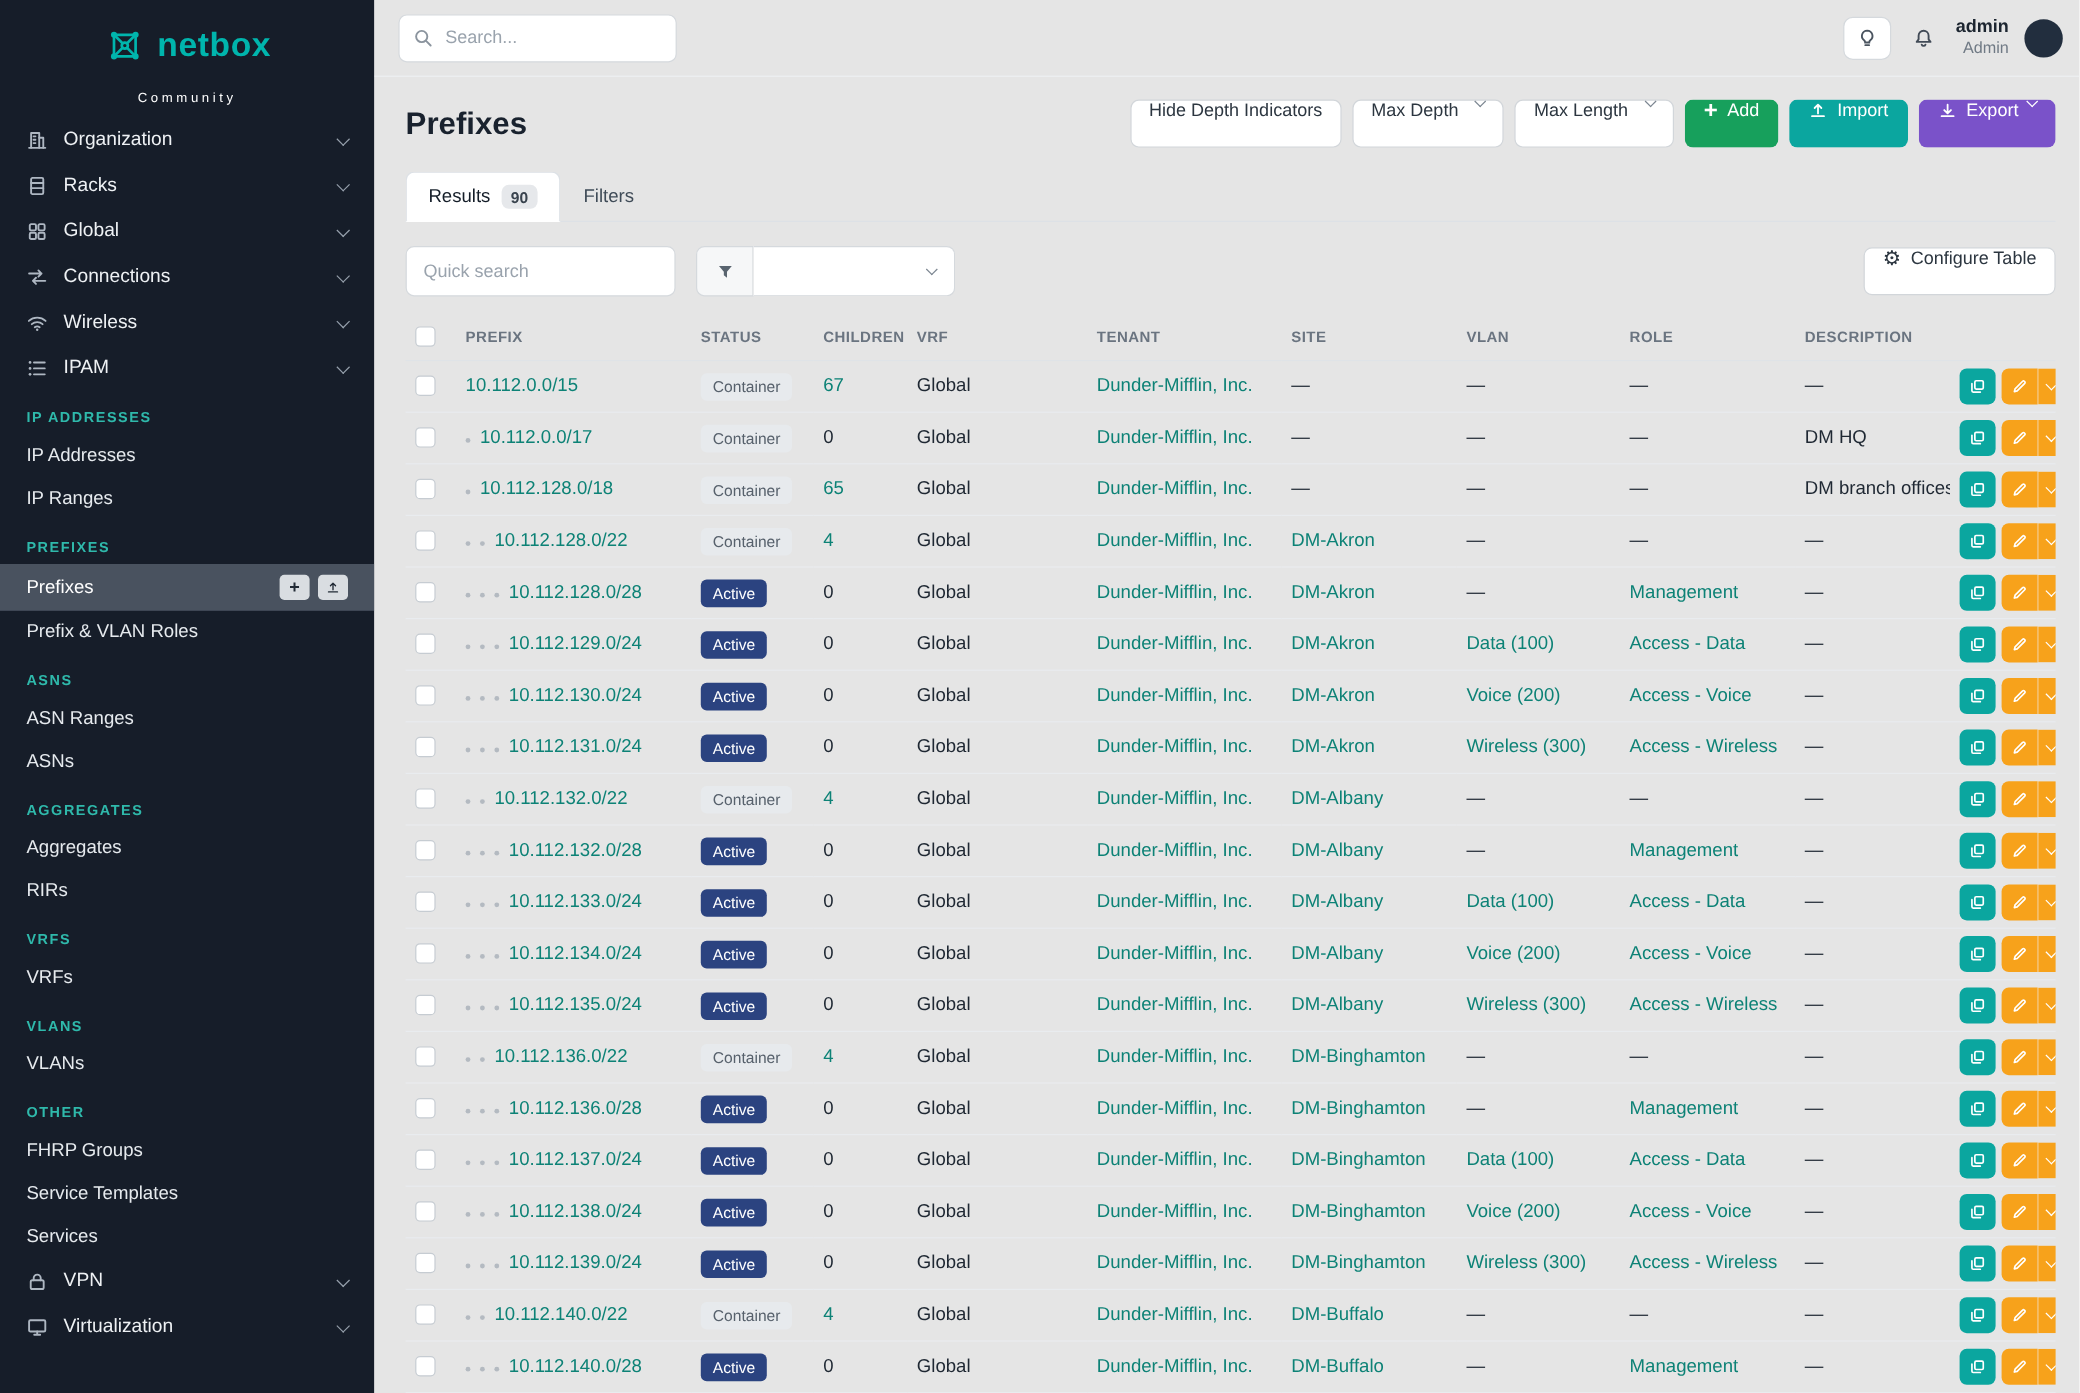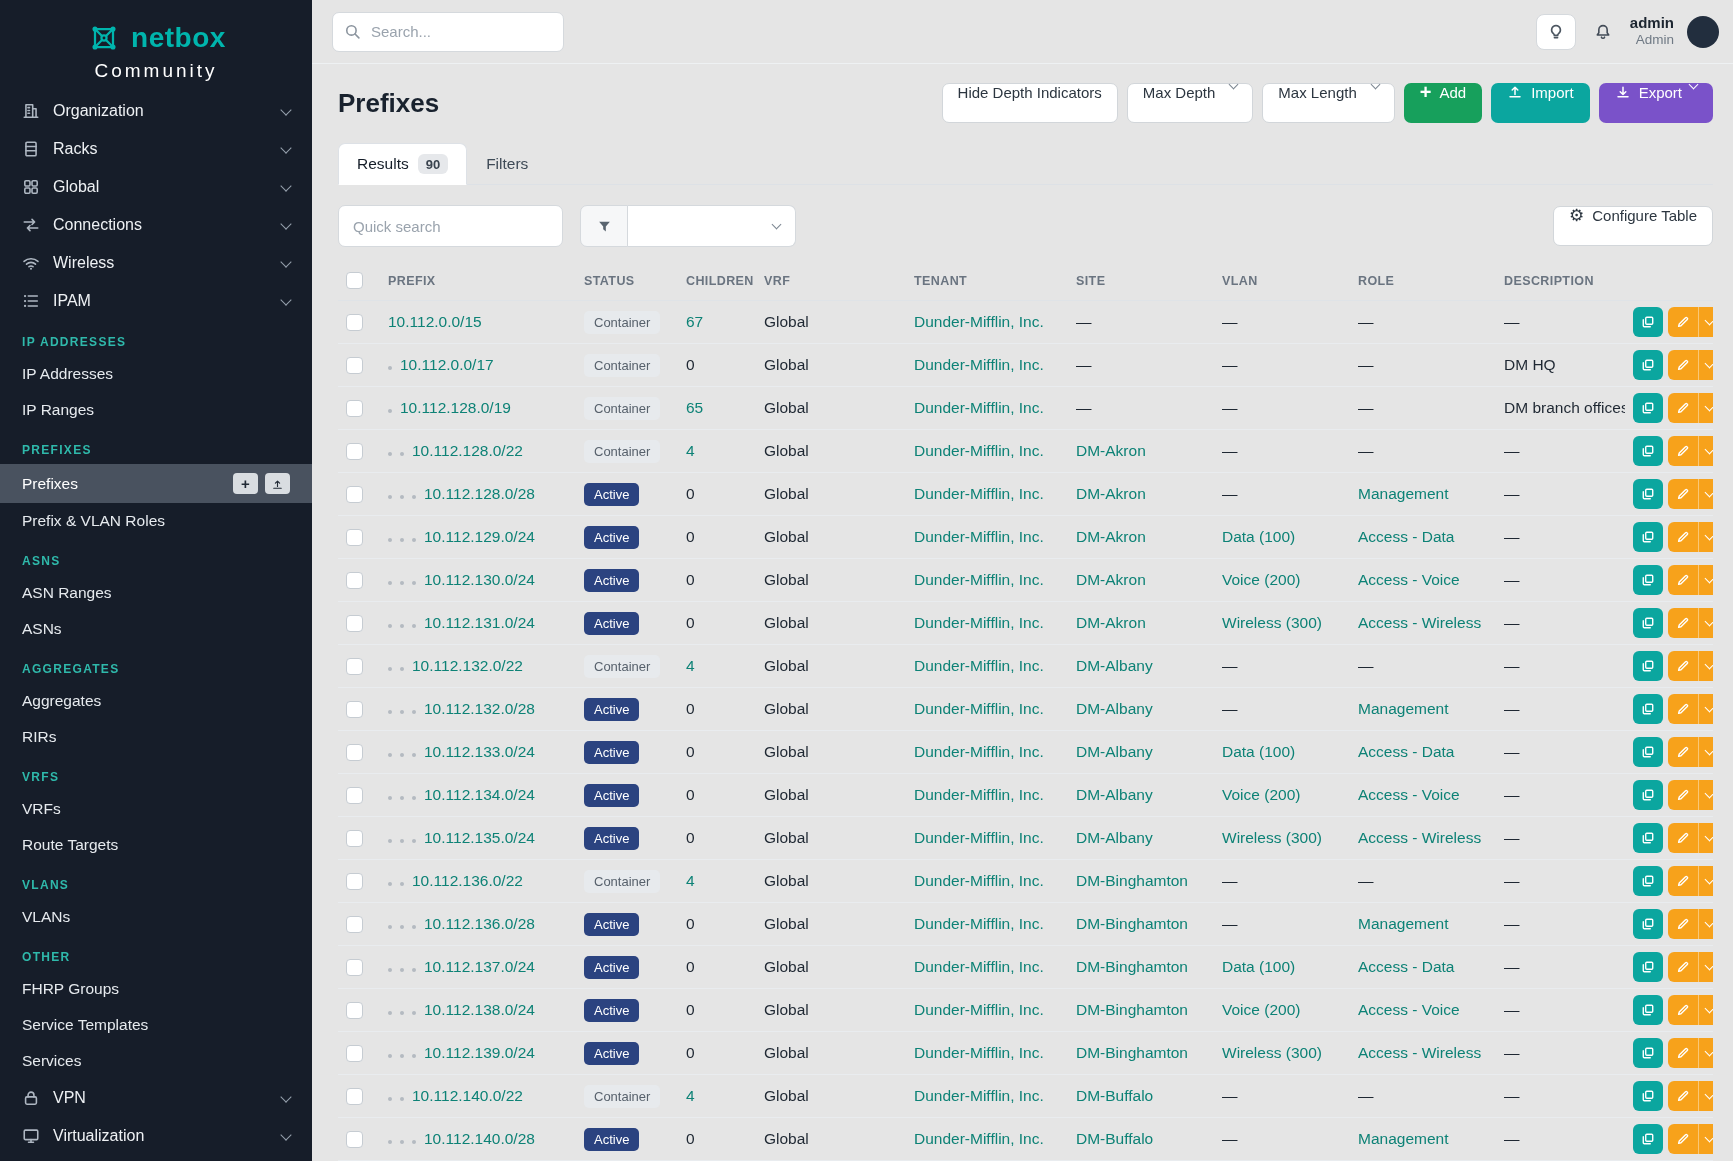--- a/index.html
+++ b/index.html
@@ -7,21 +7,21 @@
     font-family:"Liberation Sans",sans-serif;-webkit-font-smoothing:antialiased}
   .app{display:flex;width:100%;height:100%}
 
   
   .sidebar{width:312px;min-width:312px;height:100%;background:#161d29;color:#e8ecef;overflow:hidden}
   .brand{padding:20px 0 10px;text-align:center}
   .brand-row{display:flex;align-items:center;justify-content:center;gap:9px}
   .brand-logo{width:36px;height:36px;display:inline-flex}
   .brand-logo svg{width:100%;height:100%}
   .brand-name{color:#00b5ad;font-size:28px;font-weight:700;letter-spacing:.5px}
-  .brand-sub{color:#fff;font-size:19px;letter-spacing:3px;margin-top:4px}
+  .brand-sub{color:#fff;font-size:11px;letter-spacing:3px;margin-top:20px}
   .nav-item{display:flex;align-items:center;gap:13px;padding:10px 22px;font-size:16px;color:#eef1f4;cursor:pointer}
   .nav-item .icn{width:18px;height:18px;color:#aeb7c2;display:inline-flex;flex:none}
   .icn svg{width:100%;height:100%}
   .nav-item .cv{margin-left:auto}
   .cv{width:8px;height:8px;border-right:1.8px solid #96a0ac;border-bottom:1.8px solid #96a0ac;
       transform:rotate(45deg);display:inline-block;margin-top:-3px}
   .cv-w{border-color:#fff;width:7px;height:7px}
   .cv-g{border-color:#7c8691;width:7px;height:7px;margin-left:7px}
   .sec-title{color:#2fb9ab;font-size:12px;font-weight:700;letter-spacing:1.3px;padding:15px 22px 7px;text-transform:uppercase}
   .nav-sub{padding:9px 22px;font-size:15.5px;color:#e6eaee;display:flex;align-items:center;cursor:pointer}
@@ -228,23 +228,20 @@
         <div class="sec-title">Aggregates</div>
         <div class="nav-sub">
           <span>Aggregates</span>
         </div>
         <div class="nav-sub">
           <span>RIRs</span>
         </div>
         <div class="sec-title">VRFs</div>
         <div class="nav-sub">
           <span>VRFs</span>
-        </div>
-        <div class="nav-sub">
-          <span>Route Targets</span>
         </div>
         <div class="sec-title">VLANs</div>
         <div class="nav-sub">
           <span>VLANs</span>
         </div>
         <div class="sec-title">Other</div>
         <div class="nav-sub">
           <span>FHRP Groups</span>
         </div>
         <div class="nav-sub">
@@ -468,21 +465,21 @@
                   </span>
                   <span class="abtn caret">
                     <span class="cv cv-w"></span>
                   </span>
                 </span></td>
             </tr>
             <tr>
               <td class="td-chk"><input type="checkbox" class="chk" style=""></td>
               <td><span class="dots">
                   <span class="dot"></span>
-                </span><a class="lnk">10.112.128.0/19</a></td>
+                </span><a class="lnk">10.112.128.0/18</a></td>
               <td><span class="badge b-cont">Container</span></td>
               <td><a class="lnk">65</a></td>
               <td>Global</td>
               <td><a class="lnk">Dunder-Mifflin, Inc.</a></td>
               <td><span class="dash">—</span></td>
               <td><span class="dash">—</span></td>
               <td><span class="dash">—</span></td>
               <td>DM branch offices</td>
               <td class="td-act"><span class="abtn copy">
                   <span class="icn "><svg viewBox="0 0 16 16" fill="none" stroke="currentColor" stroke-width="1.6" stroke-linecap="round" stroke-linejoin="round">

